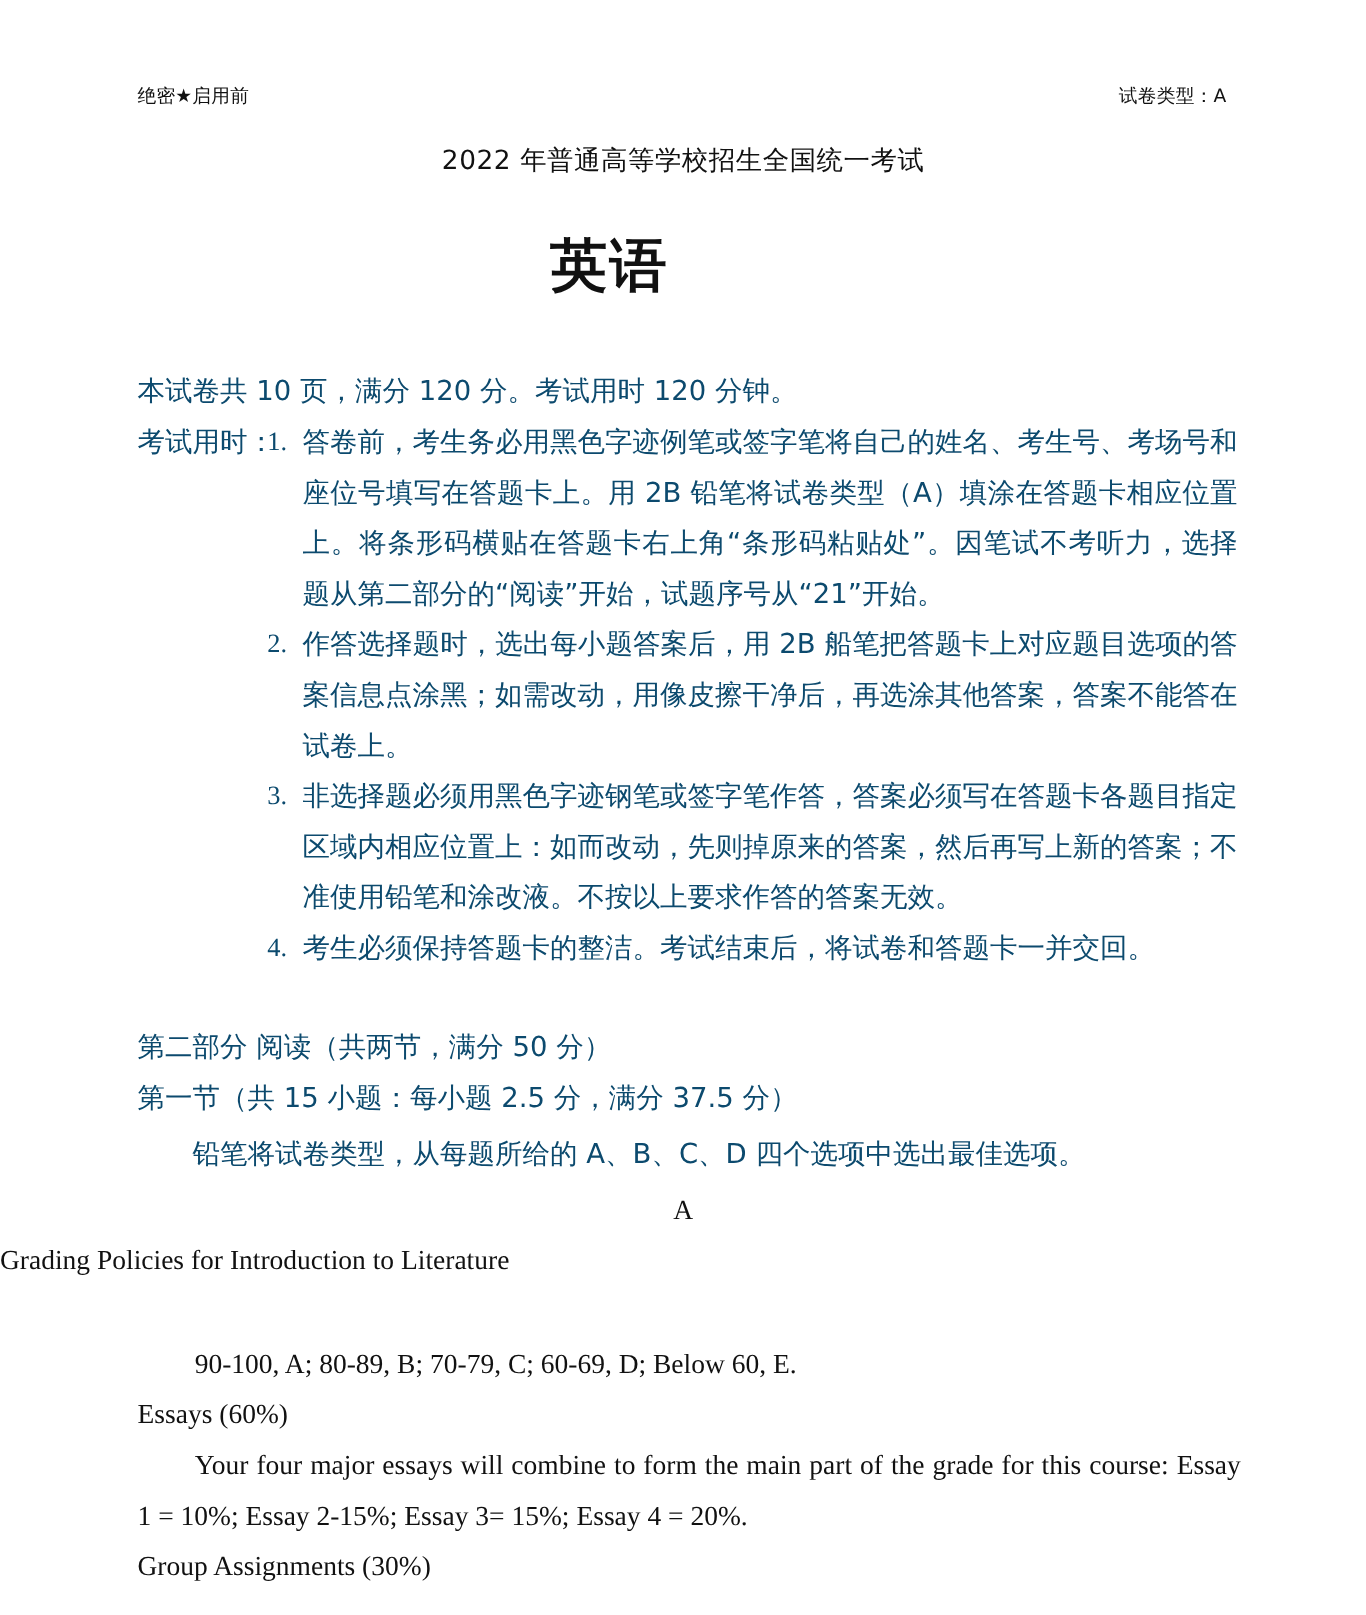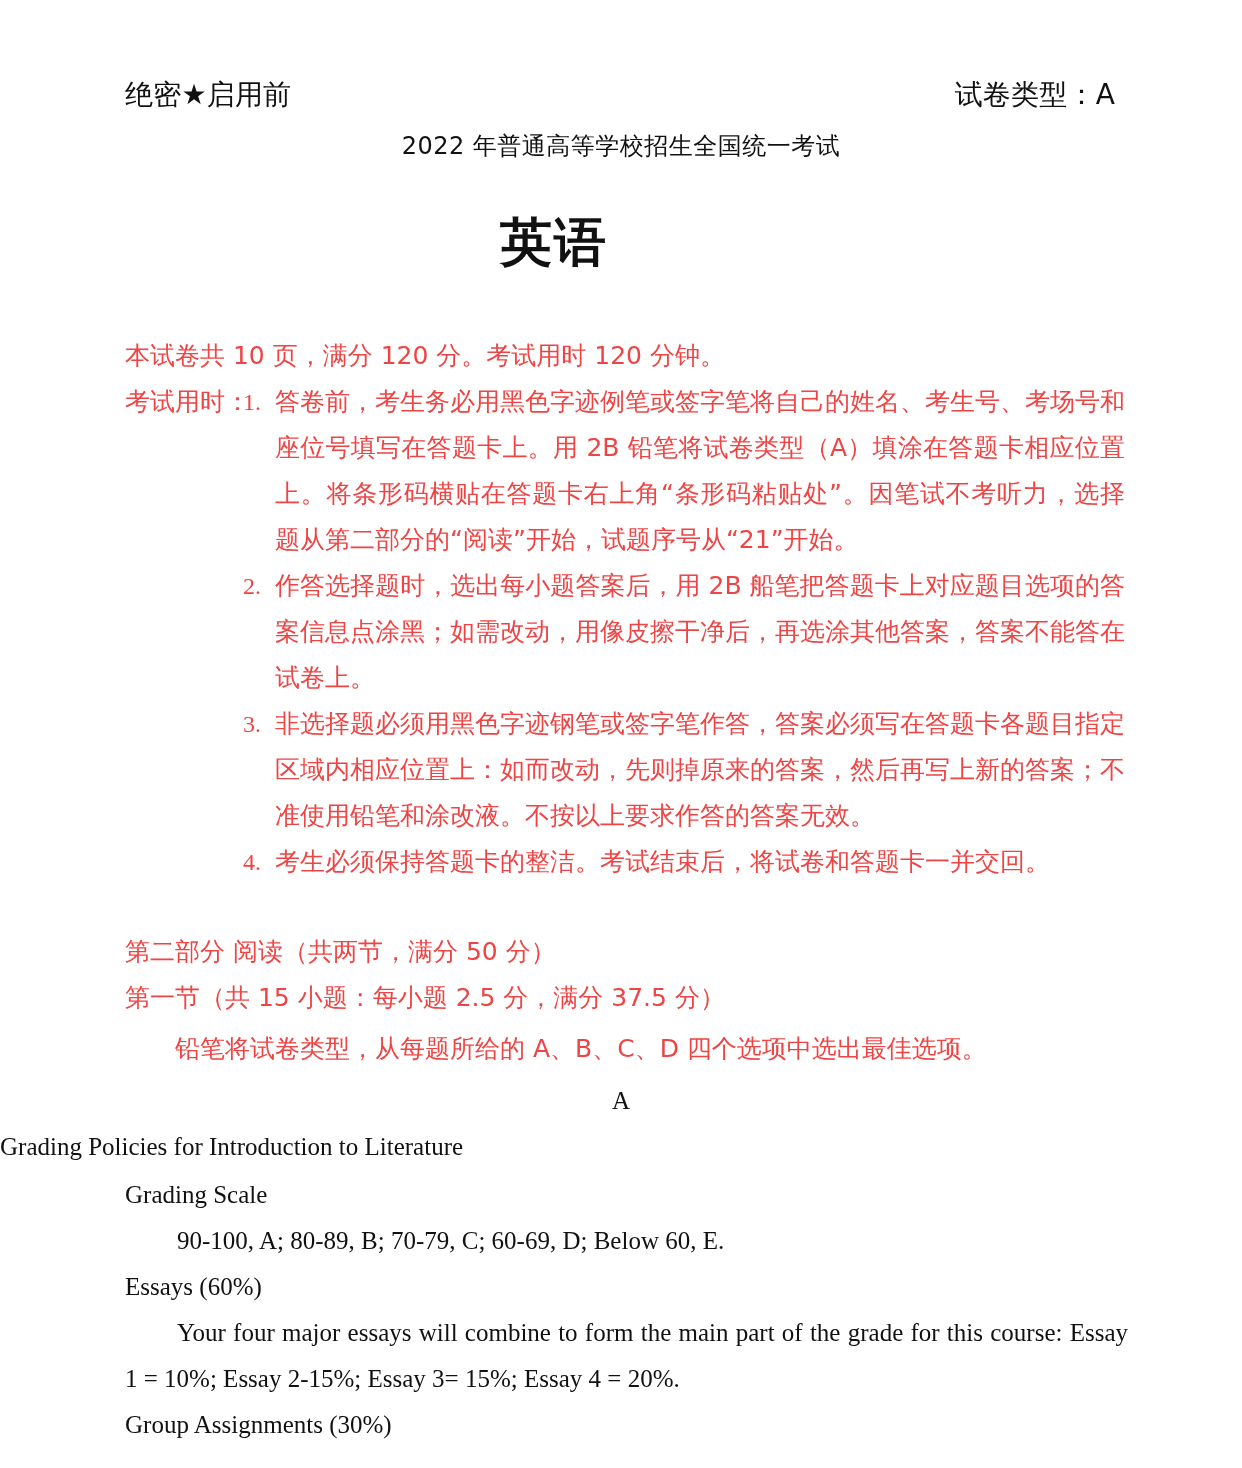--- a/index.html
+++ b/index.html
@@ -27,21 +27,21 @@
 
   
   .header-row {
     position: absolute;
     left: 125px;
     top: 78px;
     width: 990px;
     display: flex;
     justify-content: space-between;
     align-items: baseline;
-    font-size: 28px;
+    font-size: 17px;
     line-height: 1.2;
   }
   .header-left, .header-right {
     font-family: "DejaVu Sans", "Liberation Sans", sans-serif;
     white-space: nowrap;
     letter-spacing: 0.2px;
   }
 
   
   .exam-line {
@@ -65,21 +65,21 @@
     font-family: "DejaVu Sans", "Liberation Sans", sans-serif;
     letter-spacing: 2px;
     line-height: 1.15;
   }
 
   
   .cjk {
     font-family: "DejaVu Sans", "Liberation Sans", sans-serif;
     font-size: 25px;
     line-height: 46px;
-    color: #ef4444;
+    color: #0c4a6e;
   }
 
   .scale-line {
     position: absolute;
     left: 125px;
     top: 333px;
     width: 1000px;
     white-space: nowrap;
   }
 
@@ -210,21 +210,20 @@
     </ul>
   </div>
 
   <div class="part-head cjk" id="part2-head">第二部分 阅读（共两节，满分 50 分）</div>
   <div class="part-head cjk" id="sec1-head">第一节（共 15 小题：每小题 2.5 分，满分 37.5 分）</div>
   <div class="cjk" id="read-instr" style="text-indent: 50px;">铅笔将试卷类型，从每题所给的 A、B、C、D 四个选项中选出最佳选项。</div>
 
   <div class="passage-letter en">A</div>
   <div class="passage-title en">Grading Policies for Introduction to Literature</div>
 
-  <div class="en-block en" id="grading-scale-head">Grading Scale</div>
   <div class="en-block en" id="grading-scale-body">90-100, A; 80-89, B; 70-79, C; 60-69, D; Below 60, E.</div>
 
   <div class="en-block en" id="essays-head">Essays (60%)</div>
   <div class="en-block en" id="essays-body" style="text-indent: 52px;">Your four major essays will combine to form the main part of the grade for this course: Essay 1 = 10%; Essay 2-15%; Essay 3= 15%; Essay 4 = 20%.</div>
 
   <div class="en-block en" id="group-head">Group Assignments (30%)</div>
 
 </div>
 
 </body></html>

